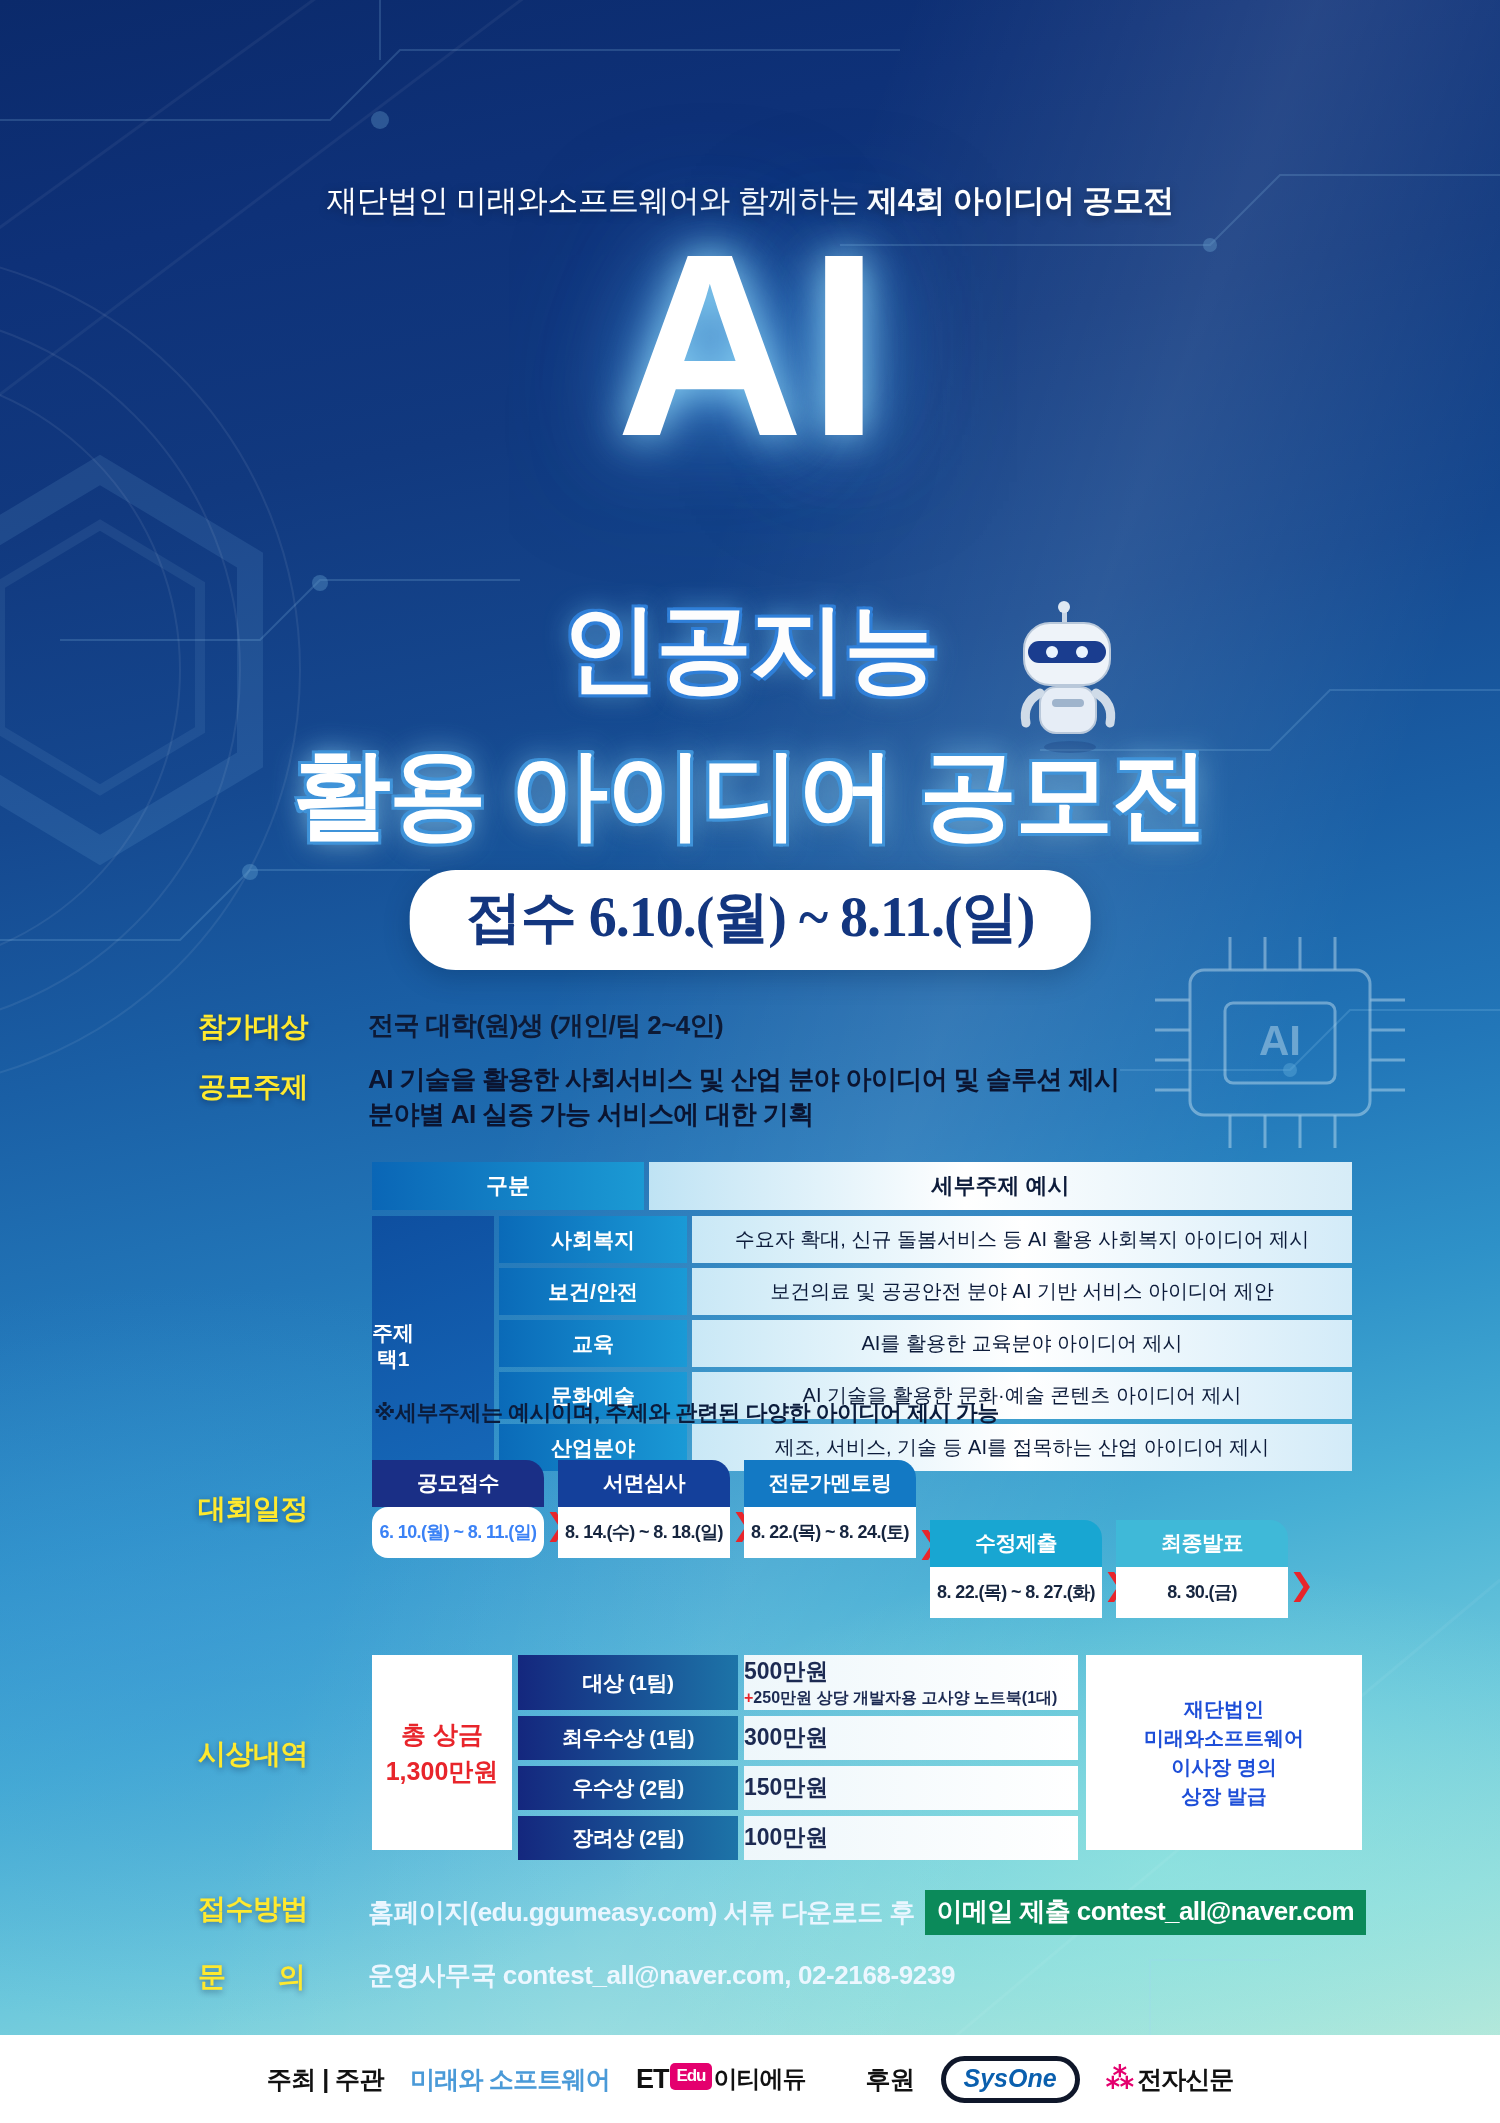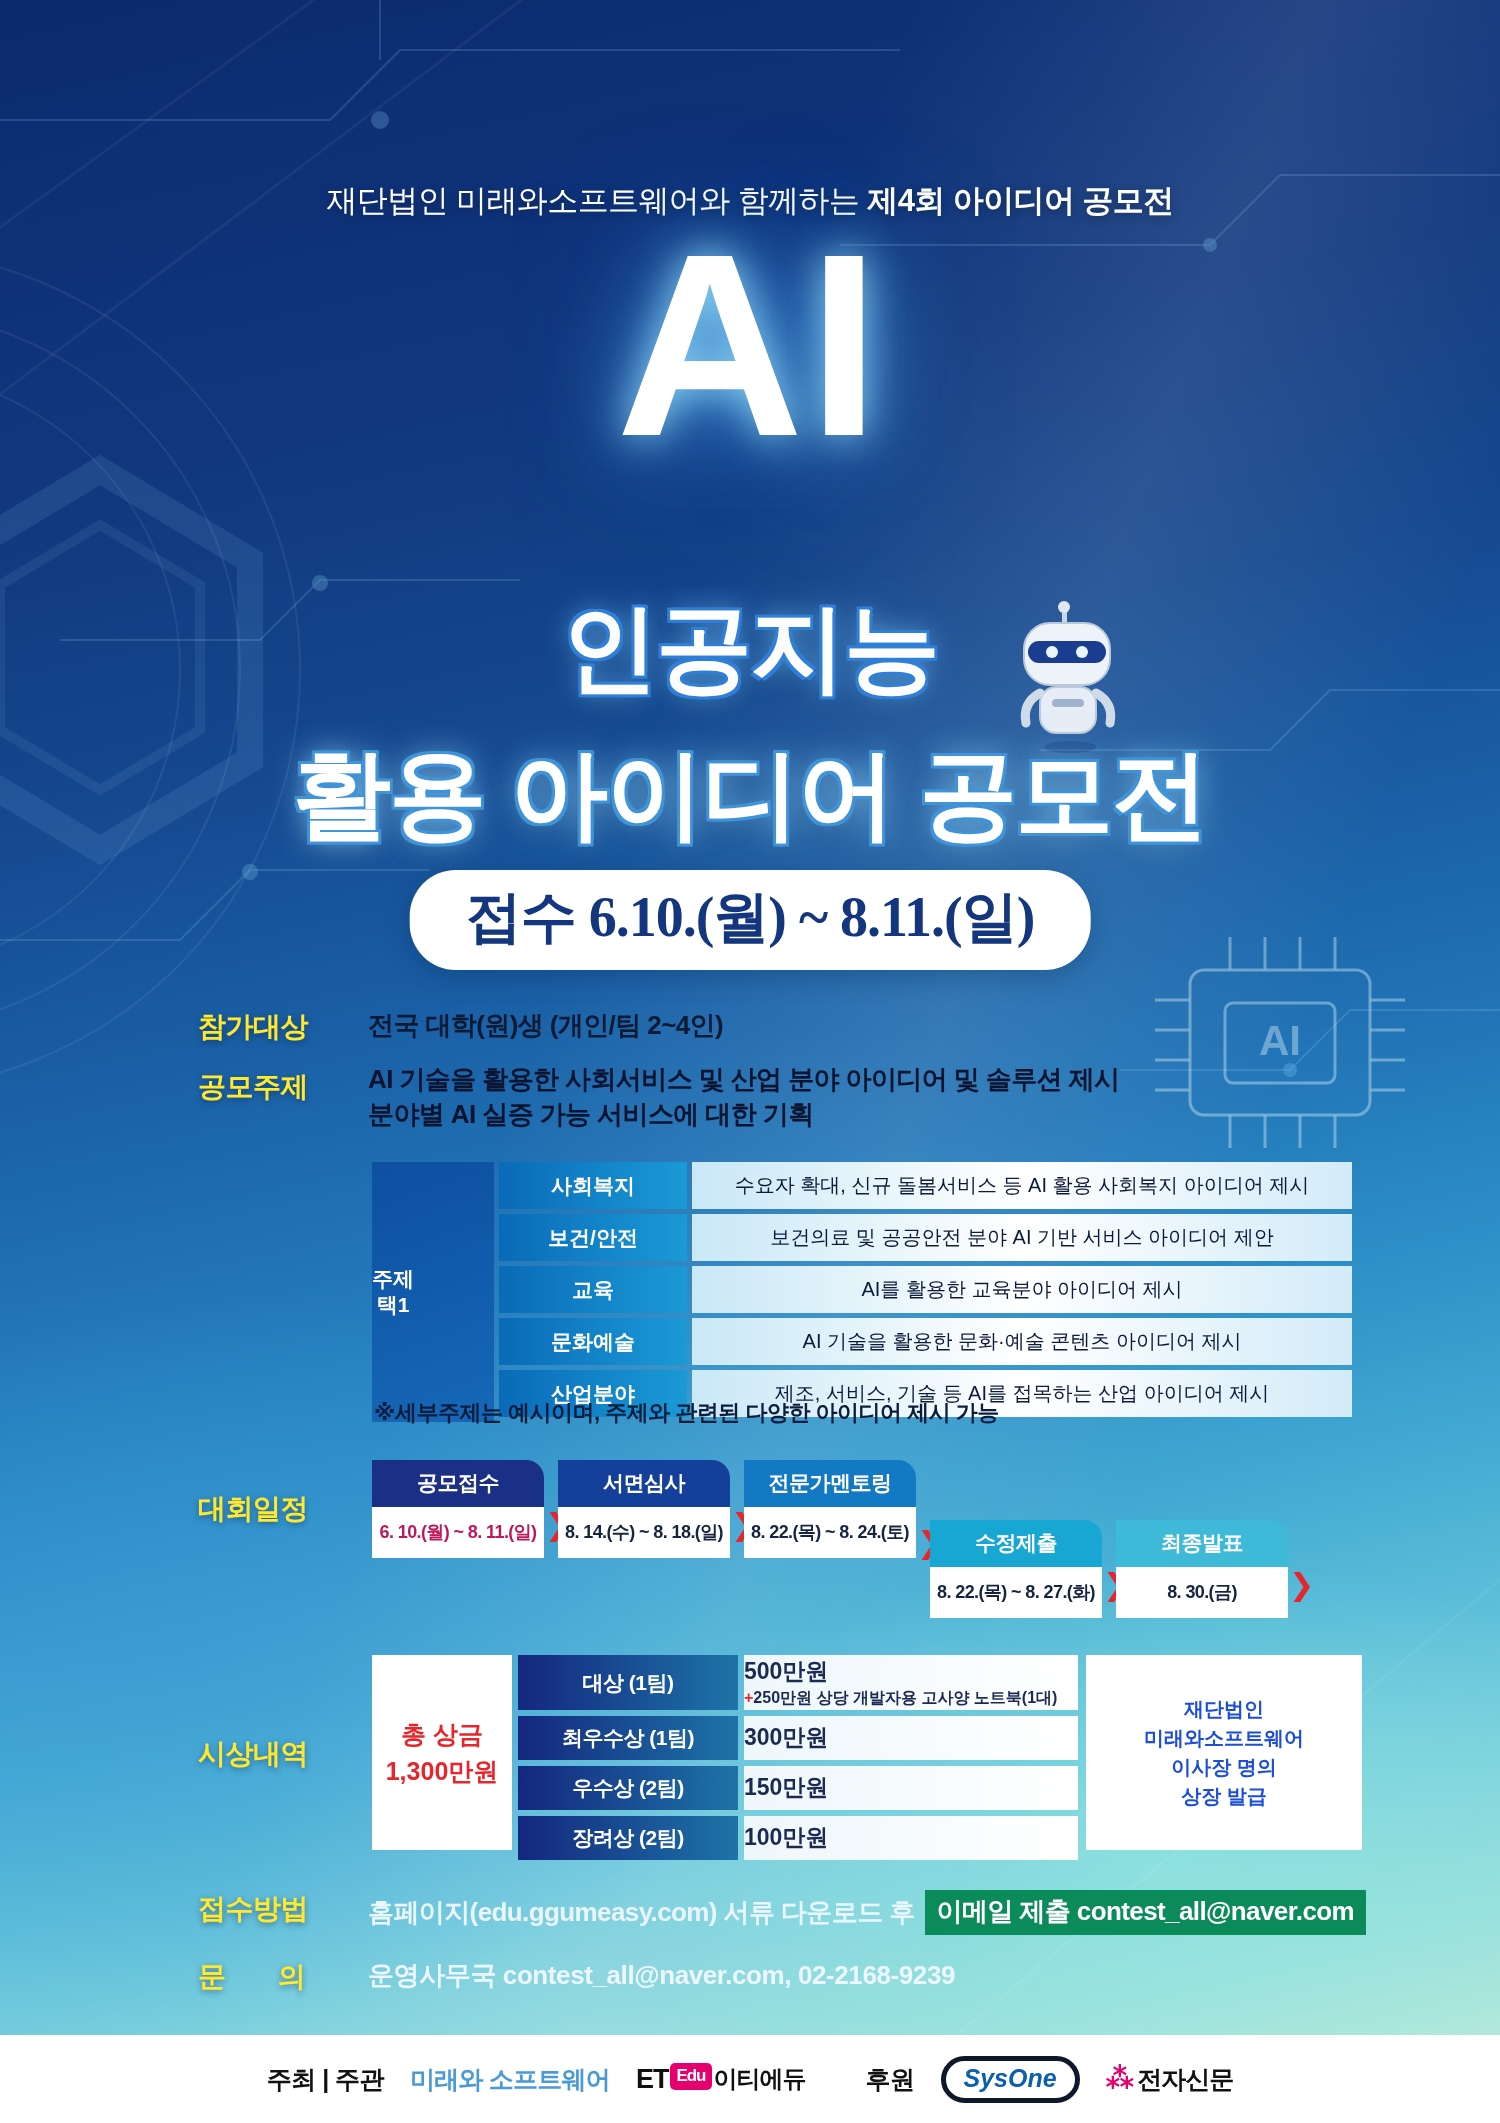--- a/index.html
+++ b/index.html
@@ -96,21 +96,21 @@
   .note{position:absolute;left:374px;top:1398px;color:#0b1c3c;font-size:22px;font-weight:600;letter-spacing:-.5px;}
 
   
   #lbl-sched{left:198px;top:1490px;}
   .sched{position:absolute;left:372px;top:1460px;width:990px;height:170px;}
   .stage{position:absolute;width:172px;}
   .stage .cap{color:#fff;font-size:21px;font-weight:700;text-align:center;padding:9px 0 10px;
       border-radius:0 18px 0 0;letter-spacing:-.5px;}
   .stage .val{background:#fff;color:#16253f;font-size:18px;font-weight:700;text-align:center;
       padding:13px 0 14px;letter-spacing:-.6px;}
-  .stage.red .val{color:#be185d;}
+  .stage.red .val{color:#3b82f6;border-radius:16px;}
   .arrow{position:absolute;color:#e8252b;font-size:30px;font-weight:900;line-height:1;}
 
   
   #lbl-prize{left:198px;top:1735px;}
   .prize{position:absolute;left:372px;top:1655px;width:990px;height:195px;display:flex;}
   .total{width:140px;background:#fff;display:flex;flex-direction:column;align-items:center;justify-content:center;
       color:#e8252b;font-weight:800;font-size:25px;line-height:1.45;text-align:center;}
   .ptable{width:560px;margin-left:6px;}
   .prow{display:flex;height:44px;margin-bottom:6px;}
   .prow.first{height:55px;}
@@ -239,20 +239,24 @@
   <div class="label" id="lbl-target">참가대상</div>
   <div class="body-t" id="txt-target">전국 대학(원)생 (개인/팀 2~4인)</div>
 
   <div class="label" id="lbl-theme">공모주제</div>
   <div class="body-t" id="txt-theme">
     <div>AI 기술을 활용한 사회서비스 및 산업 분야 아이디어 및 솔루션 제시</div>
     <div>분야별 AI 실증 가능 서비스에 대한 기획</div>
   </div>
 
   <div class="t-table">
+    <div class="t-head">
+      <div class="th-a">구분</div>
+      <div class="th-b">세부주제 예시</div>
+    </div>
     <div style="display:flex;">
       <div class="rowspan">
         <span id="grp-label">주제<br>택1</span>
       </div>
       <div class="rows-right" id="theme-rows">
           <div class="t-row">
             <div class="cell-cat">사회복지</div>
             <div class="cell-desc">수요자 확대, 신규 돌봄서비스 등 AI 활용 사회복지 아이디어 제시</div>
           </div>
           <div class="t-row">

